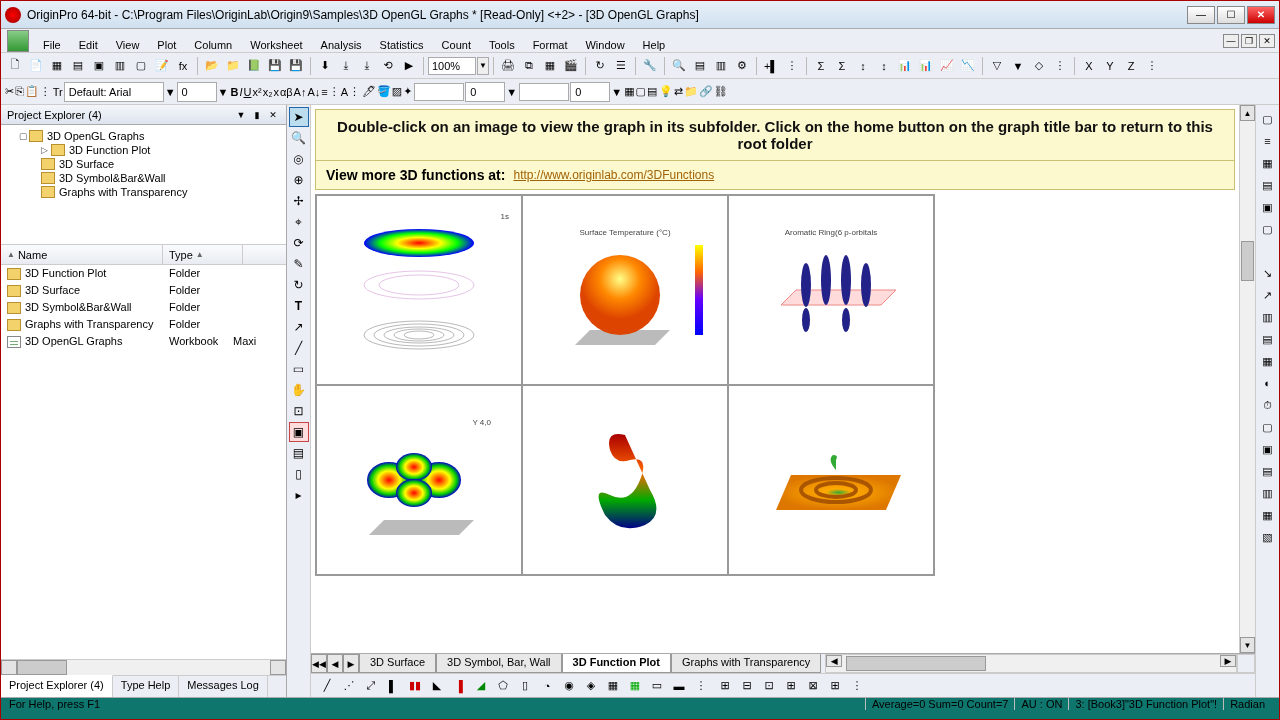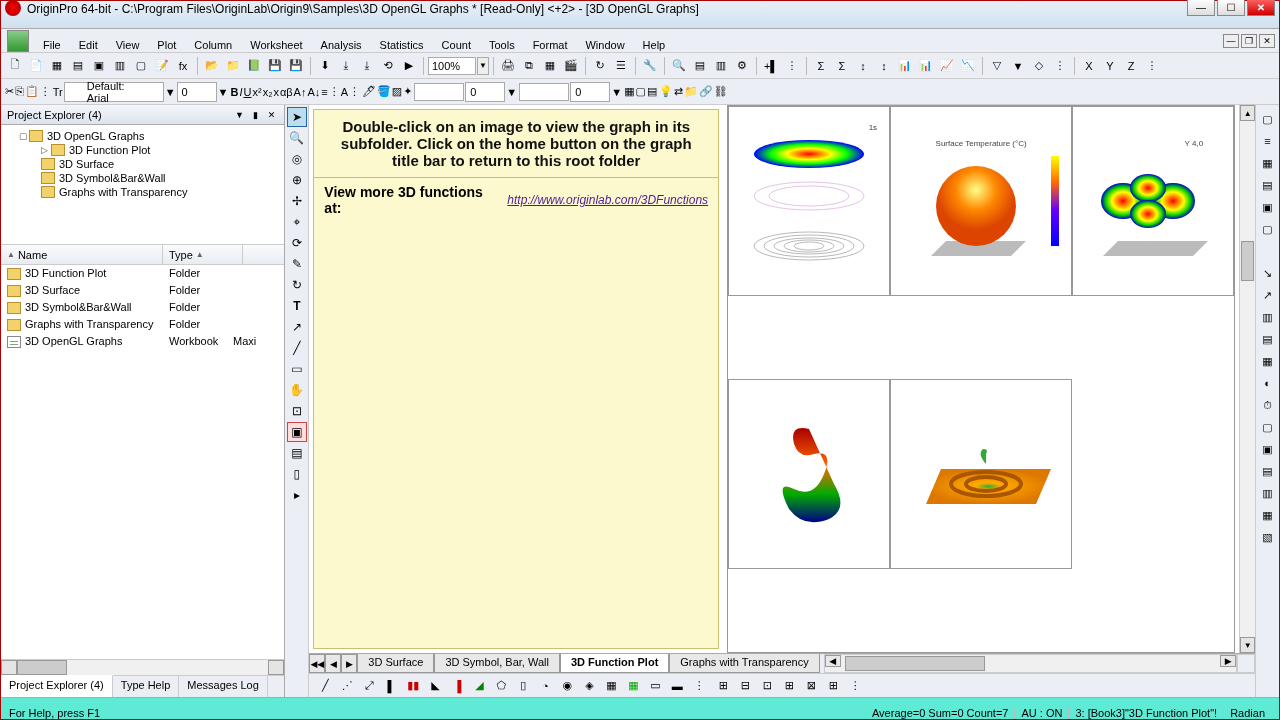--- a/index.html
+++ b/index.html
@@ -1,39 +1,39 @@
 <!DOCTYPE html>
 <html><head>
 <meta charset="utf-8">
 <style>
 * { margin: 0; padding: 0; box-sizing: border-box; font-family: "Segoe UI", Tahoma, sans-serif; font-size: 11px; }
 body { width: 1280px; height: 720px; overflow: hidden; background: #fff; }
 
 .window { width: 100%; height: 100%; display: flex; flex-direction: column; border: 1px solid #a00; }
-.titlebar { height: 28px; background: linear-gradient(#e8f0f8, #d0e0f0); display: flex; align-items: flex-end; padding: 12px 4px; border-bottom: 1px solid #aaa; }
+.titlebar { height: 28px; background: linear-gradient(#e8f0f8, #d0e0f0); display: flex; align-items: center; padding: 12px 4px; border-bottom: 1px solid #aaa; }
 .titlebar .app-icon { width: 16px; height: 16px; background: radial-gradient(circle, #f00, #900); border-radius: 50%; margin-right: 6px; }
 .titlebar .title-text { flex: 1; font-size: 12px; }
 .titlebar .win-controls { display: flex; gap: 2px; }
 .titlebar .win-controls div { width: 28px; height: 18px; border: 1px solid #888; background: linear-gradient(#fff,#ddd); display: flex; align-items: center; justify-content: center; font-size: 10px; cursor: pointer; }
 .titlebar .win-controls .close { background: linear-gradient(#f66,#c00); color: #fff; font-weight: bold; }
 
 .menubar { height: 24px; background: #ebeff5; display: flex; align-items: center; padding: 0 6px; gap: 2px; border-bottom: 1px solid #ccc; position: relative; }
 .menubar .menu-item { padding: 3px 8px; cursor: pointer; margin-top: 8px; }
 .menubar .logo { width: 22px; height: 22px; background: linear-gradient(#8c8, #393); border: 1px solid #888; margin-right: 4px; }
 .menubar .mdi-controls { position: absolute; right: 4px; display: flex; gap: 2px; }
 .menubar .mdi-controls div { width: 16px; height: 14px; border: 1px solid #888; background: #eee; font-size: 9px; display: flex; align-items: center; justify-content: center; cursor: pointer; }
 
 .toolbar { height: 26px; background: #ebeff5; border-bottom: 1px solid #ccc; display: flex; align-items: center; padding: 0 4px; gap: 1px; overflow: hidden; }
 .toolbar .tb-btn { width: 20px; height: 20px; border: 1px solid transparent; display: flex; align-items: center; justify-content: center; cursor: pointer; font-size: 11px; }
 .toolbar .sep { width: 1px; height: 18px; background: #bbb; margin: 0 3px; }
 .toolbar .zoom-box { width: 48px; height: 18px; border: 1px solid #aaa; background: #fff; padding: 0 3px; display: flex; align-items: center; }
 .toolbar .dropdown-arrow { width: 12px; height: 18px; border: 1px solid #aaa; background: #eee; font-size: 8px; display: flex; align-items: center; justify-content: center; }
 
 .format-toolbar { height: 26px; background: #ebeff5; border-bottom: 1px solid #ccc; display: flex; align-items: center; padding: 0 4px; gap: 1px; overflow: hidden; }
-.format-toolbar .font-box { width: 100px; height: 20px; border: 1px solid #aaa; background: #fff; padding: 0 22px; display: flex; align-items: center; font-size: 11px; }
+.format-toolbar .font-box { width: 100px; height: 20px; border: 1px solid #aaa; background: #fff; padding: 0 4px; display: flex; align-items: center; font-size: 11px; }
 .format-toolbar .num-box { width: 40px; height: 20px; border: 1px solid #aaa; background: #fff; padding: 0 4px; display: flex; align-items: center; }
 
 .body-area { flex: 1; display: flex; overflow: hidden; }
 
 .project-explorer { width: 286px; display: flex; flex-direction: column; border-right: 1px solid #aaa; background: #fff; }
 .pe-header { height: 20px; background: linear-gradient(#f4f6fa,#dde4ee); border-bottom: 1px solid #aaa; display: flex; align-items: center; padding: 0 6px; font-size: 11px; }
 .pe-header .spacer { flex: 1; }
 .pe-header .hbtn { width: 14px; height: 14px; font-size: 9px; display: flex; align-items: center; justify-content: center; cursor: pointer; margin-left: 2px; }
 .pe-tree { flex: 0 0 120px; padding: 4px; overflow: auto; border-bottom: 1px solid #ccc; }
 .pe-tree .tree-item { display: flex; align-items: center; padding: 1px 0; cursor: pointer; }
@@ -62,42 +62,42 @@
 
 .work-area { flex: 1; display: flex; flex-direction: column; position: relative; background: #fff;}
 
 .left-tools { width: 24px; background: #ebeff5; border-right: 1px solid #ccc; display: flex; flex-direction: column; align-items: center; padding-top: 2px; gap: 1px; }
 .left-tools .lt-btn { width: 20px; height: 20px; display: flex; align-items: center; justify-content: center; cursor: pointer; font-size: 12px; border: 1px solid transparent; }
 .left-tools .lt-btn.selected { border: 1px solid #26a; background: #bde; }
 
 .right-tools { width: 24px; background: #ebeff5; border-left: 1px solid #ccc; display: flex; flex-direction: column; align-items: center; padding-top: 4px; gap: 2px; }
 .right-tools .rt-btn { width: 20px; height: 20px; display: flex; align-items: center; justify-content: center; cursor: pointer; font-size: 11px; border: 1px solid transparent; }
 
-.canvas { flex: 1; display: flex; flex-direction: row; overflow: hidden; }
+.canvas { flex: 1; display: flex; flex-direction: column; overflow: hidden; }
 .info-banner { background: #fdf9cf; border: 1px solid #c9c074; margin: 4px; }
 .info-text { padding: 8px 20px; font-weight: bold; text-align: center; font-size: 15px; color: #111; }
 .info-link-row { padding: 6px 10px; display: flex; align-items: center; border-top: 1px solid #c9c074;}
 .info-link-row .lbl { font-weight: bold; font-size: 14px; margin-right: 8px; }
-.info-link-row a { color: #4c1d95; text-decoration: underline; font-size: 12px; font-style: italic; }
+.info-link-row a { color: #a16207; text-decoration: underline; font-size: 12px; }
 
 .thumb-grid { display: grid; grid-template-columns: repeat(3, 1fr); border: 1px solid #999; margin: 0 4px; width: 620px; }
 .thumb-cell { height: 190px; border: 1px solid #999; display: flex; align-items: center; justify-content: center; position: relative; background: #fff; cursor: pointer; }
 .thumb-cell .mini-title { position: absolute; top: 32px; font-size: 8px; color: #444; }
 
 .sheet-tabs { height: 20px; display: flex; align-items: stretch; background: #ebeff5; border-top: 1px solid #aaa; }
 .sheet-tabs .nav-btn { width: 16px; border: 1px solid #999; background: #e8e8e8; display: flex; align-items: center; justify-content: center; font-size: 9px; cursor: pointer; }
 .sheet-tabs .tab { padding: 2px 10px; border: 1px solid #999; border-top: none; background: #e8e8e8; cursor: pointer; font-size: 11px; white-space: nowrap; }
 .sheet-tabs .tab.active { background: #fff; font-weight: bold; }
 .sheet-tabs .h-scroll { flex: 1; background: #f0f0f0; border: 1px solid #ccc; position: relative; margin-left: 4px;}
 .sheet-tabs .h-scroll .thumb { position: absolute; left: 20px; width: 140px; top: 1px; bottom: 1px; background: #ccc; border: 1px solid #999; }
 
 .bottom-toolbar { height: 24px; background: #ebeff5; border-top: 1px solid #ccc; display: flex; align-items: center; padding: 0 6px; gap: 2px; }
 .bottom-toolbar .bt-btn { width: 20px; height: 20px; display: flex; align-items: center; justify-content: center; cursor: pointer; font-size: 11px; border: 1px solid transparent; }
 
-.statusbar { height: 22px; background: #5eead4; border-top: 1px solid #aaa; display: flex; align-items: flex-end; padding: 0 8px; font-size: 11px; }
+.statusbar { height: 22px; background: #0f766e; border-top: 1px solid #aaa; display: flex; align-items: flex-start; padding: 0 8px; font-size: 11px; }
 .statusbar .spacer { flex: 1; }
 .statusbar .seg { padding: 0 6px; border-left: 1px solid #bbb; }
 
 .v-scroll { width: 16px; background: #f0f0f0; border-left: 1px solid #ccc; display: flex; flex-direction: column; }
 .v-scroll .sb-btn { height: 16px; border: 1px solid #999; background: #e4e4e4; font-size: 8px; display: flex; align-items: center; justify-content: center;}
 .v-scroll .sb-track { flex: 1; position: relative; }
 .v-scroll .sb-thumb { position: absolute; top: 120px; height: 40px; left: 1px; right: 1px; background: #ccc; border: 1px solid #999; }
 
 .inner-body { flex: 1; display: flex; overflow: hidden; }
 </style>
@@ -398,20 +398,33 @@
                       <stop offset="1" stop-color="#d40"></stop>
                     </radialGradient>
                 <linearGradient id="cb" x1="0" y1="0" x2="0" y2="1">
                       <stop offset="0" stop-color="#ff0"></stop>
                       <stop offset="0.3" stop-color="#f60"></stop>
                       <stop offset="0.6" stop-color="#60f"></stop>
                       <stop offset="1" stop-color="#00f"></stop>
                     </linearGradient>
                   </defs>
                 <rect x="160" y="30" width="8" height="90" fill="url(#cb)"></rect>
+              </svg>
+            </div>
+            <div class="thumb-cell">
+              <span class="mini-title">Aromatic Ring(6 p-orbitals</span>
+              <svg width="160" height="130">
+                <polygon points="30,80 130,80 145,65 45,65" fill="#fcc" opacity="0.7"></polygon>
+                <polygon points="30,80 130,80 145,65 45,65" fill="none" stroke="#e88"></polygon>
+                <ellipse cx="55" cy="60" rx="5" ry="22" fill="#228"></ellipse>
+                <ellipse cx="75" cy="55" rx="5" ry="25" fill="#228"></ellipse>
+                <ellipse cx="95" cy="55" rx="5" ry="25" fill="#228"></ellipse>
+                <ellipse cx="115" cy="60" rx="5" ry="22" fill="#228"></ellipse>
+                <ellipse cx="55" cy="95" rx="4" ry="12" fill="#228"></ellipse>
+                <ellipse cx="95" cy="95" rx="4" ry="12" fill="#228"></ellipse>
               </svg>
             </div>
             <div class="thumb-cell">
               <span class="mini-title" style="top:32px;right:30px">Y 4,0</span>
               <svg width="160" height="150">
                 <polygon points="30,130 120,130 135,115 45,115" fill="#bbb"></polygon>
                 <defs>
                     <radialGradient id="g3">
                       <stop offset="0" stop-color="#f00"></stop>
                       <stop offset="0.5" stop-color="#ff0"></stop>

